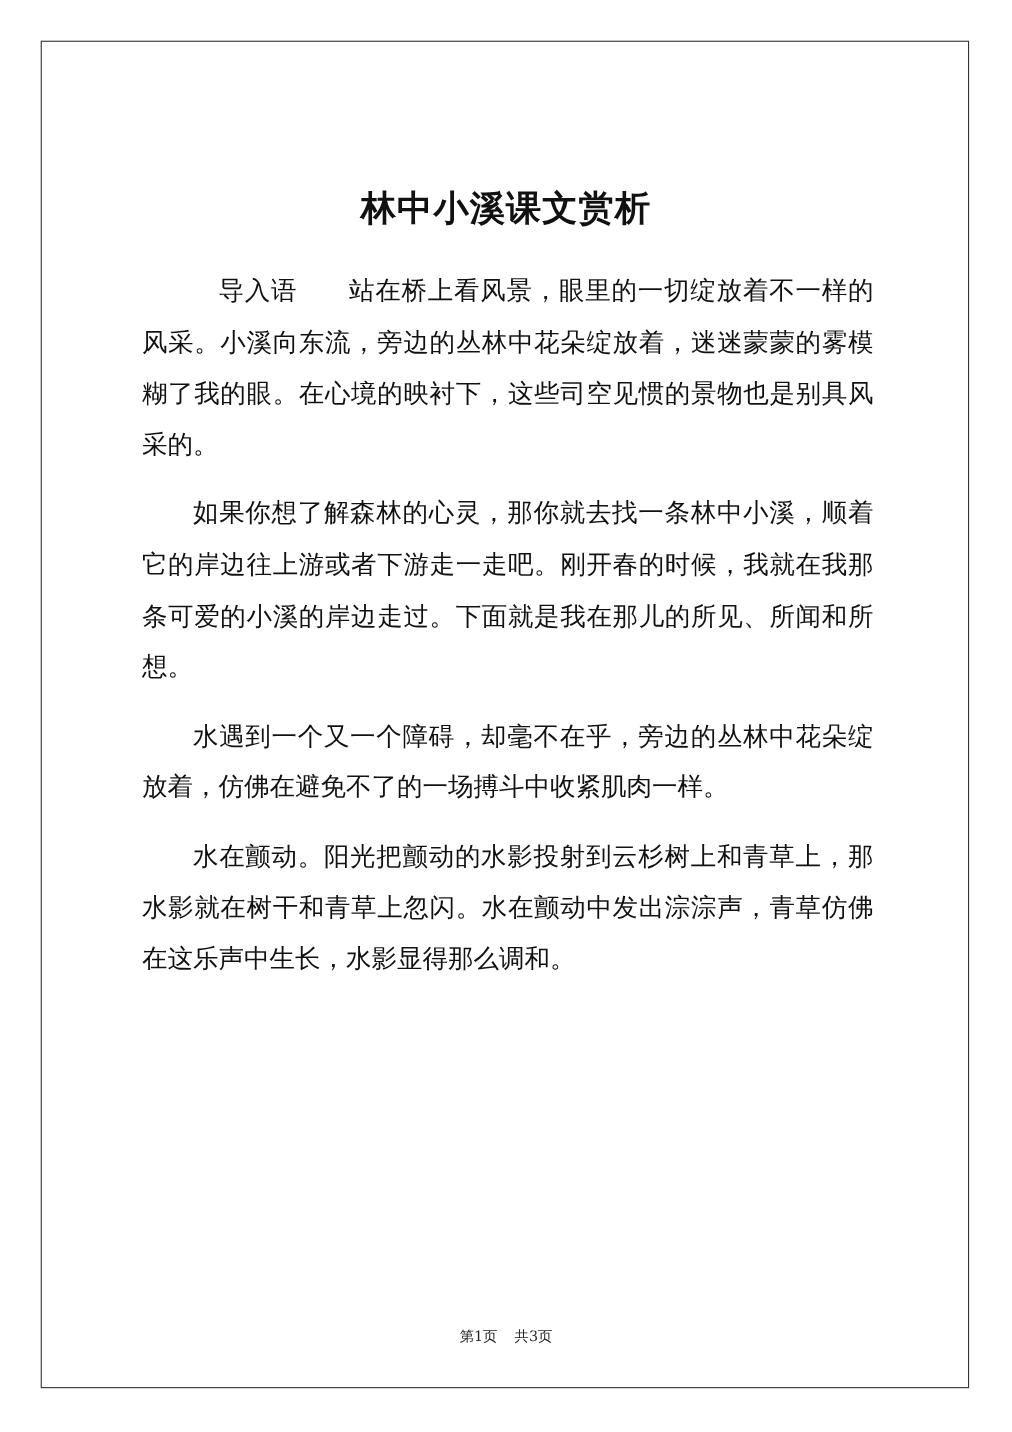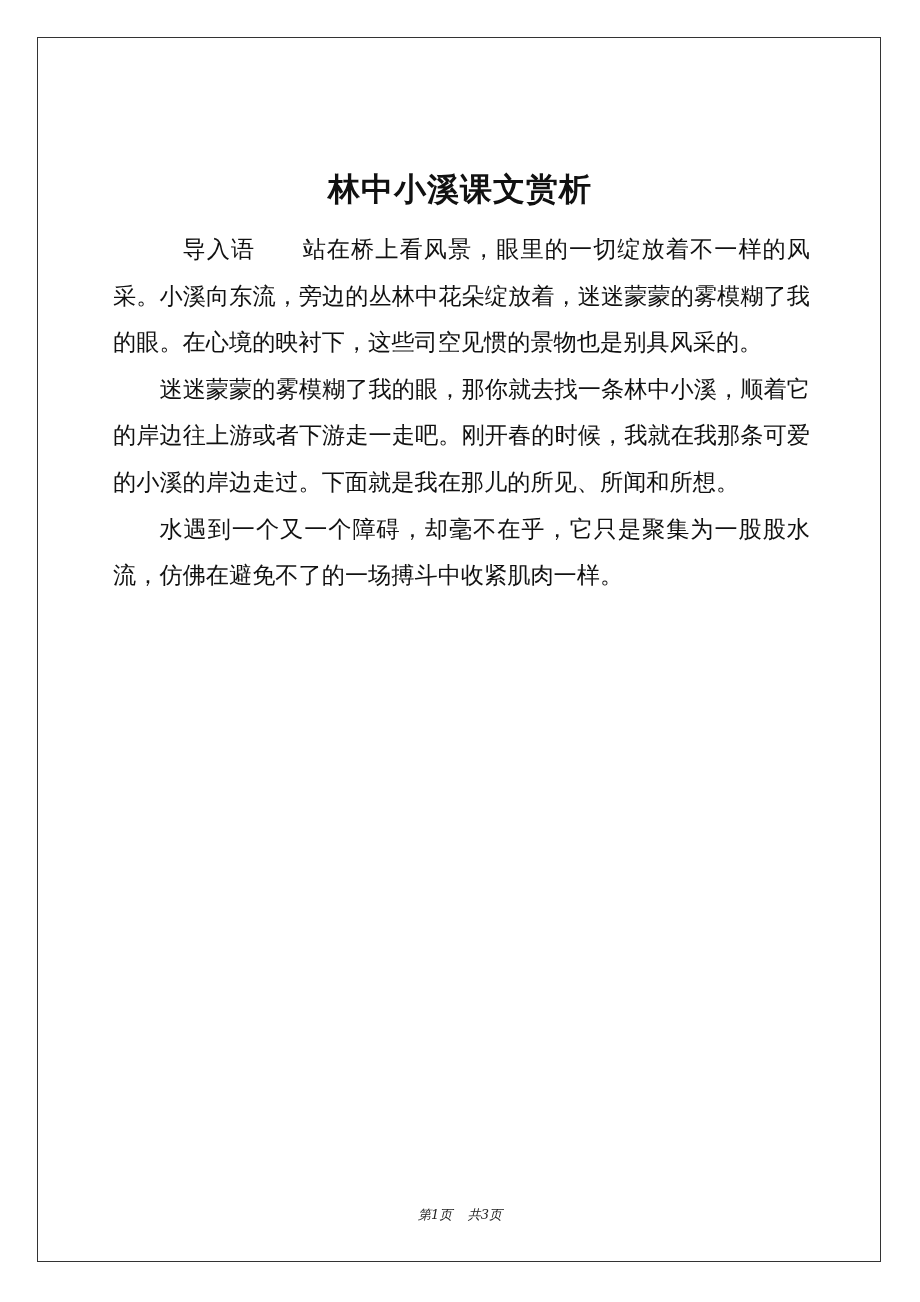--- a/index.html
+++ b/index.html
@@ -3,36 +3,37 @@
 <meta charset="utf-8">
 <style>
   html, body { margin: 0; padding: 0; background: #ffffff; }
   body { width: 920px; height: 1302px; position: relative; overflow: hidden;
          font-family: "DejaVu Serif", "Liberation Serif", serif; color: #111; }
   .page-border { position: absolute; left: 37px; top: 37px; width: 844px; height: 1225px;
                  border: 1px solid #333; box-sizing: border-box; }
   .title { position: absolute; left: 0; width: 920px; top: 146px; text-align: center;
            font-size: 32px; font-weight: bold; line-height: 44px; letter-spacing: 1px; }
   .body { position: absolute; left: 113px; top: 226px; width: 697px; }
-  .para { margin: 0; font-size: 23.2px; line-height: 46.6px; text-indent: 2em; text-align: justify;
+  .para { margin: 16px; font-size: 23.2px; line-height: 46.6px; text-indent: 2em; text-align: justify;
           letter-spacing: 0; }
   .para.intro { text-indent: 3em; }
   .intro .gap { display: inline-block; width: 2em; }
   .footer { position: absolute; left: 0; width: 920px; top: 1206px; text-align: center;
-            font-size: 13px; color: #222; font-style: italic; }
+            font-size: 13px; color: #222; }
   .footer .sep { display: inline-block; width: 1.2em; }
 </style>
 </head>
 <body>
 
 <div class="page-border"></div>
 
 <h1 class="title">林中小溪课文赏析</h1>
 
 <div class="body">
   <p class="para intro"><span>导入语</span><span class="gap"></span><span>站在桥上看风景，眼里的一切绽放着不一样的风采。小溪向东流，旁边的丛林中花朵绽放着，迷迷蒙蒙的雾模糊了我的眼。在心境的映衬下，这些司空见惯的景物也是别具风采的。</span></p>
-  <p class="para">迷迷蒙蒙的雾模糊了我的眼，那你就去找一条林中小溪，顺着它的岸边往上游或者下游走一走吧。刚开春的时候，我就在我那条可爱的小溪的岸边走过。下面就是我在那儿的所见、所闻和所想。</p>
-  <p class="para">水遇到一个又一个障碍，却毫不在乎，它只是聚集为一股股水流，仿佛在避免不了的一场搏斗中收紧肌肉一样。</p>
+  <p class="para">如果你想了解森林的心灵，那你就去找一条林中小溪，顺着它的岸边往上游或者下游走一走吧。刚开春的时候，我就在我那条可爱的小溪的岸边走过。下面就是我在那儿的所见、所闻和所想。</p>
+  <p class="para">水遇到一个又一个障碍，却毫不在乎，旁边的丛林中花朵绽放着，仿佛在避免不了的一场搏斗中收紧肌肉一样。</p>
+  <p class="para">水在颤动。阳光把颤动的水影投射到云杉树上和青草上，那水影就在树干和青草上忽闪。水在颤动中发出淙淙声，青草仿佛在这乐声中生长，水影显得那么调和。</p>
 </div>
 
 <div class="footer">
   <span>第1页</span><span class="sep"></span><span>共3页</span>
 </div>
 
 </body></html>

